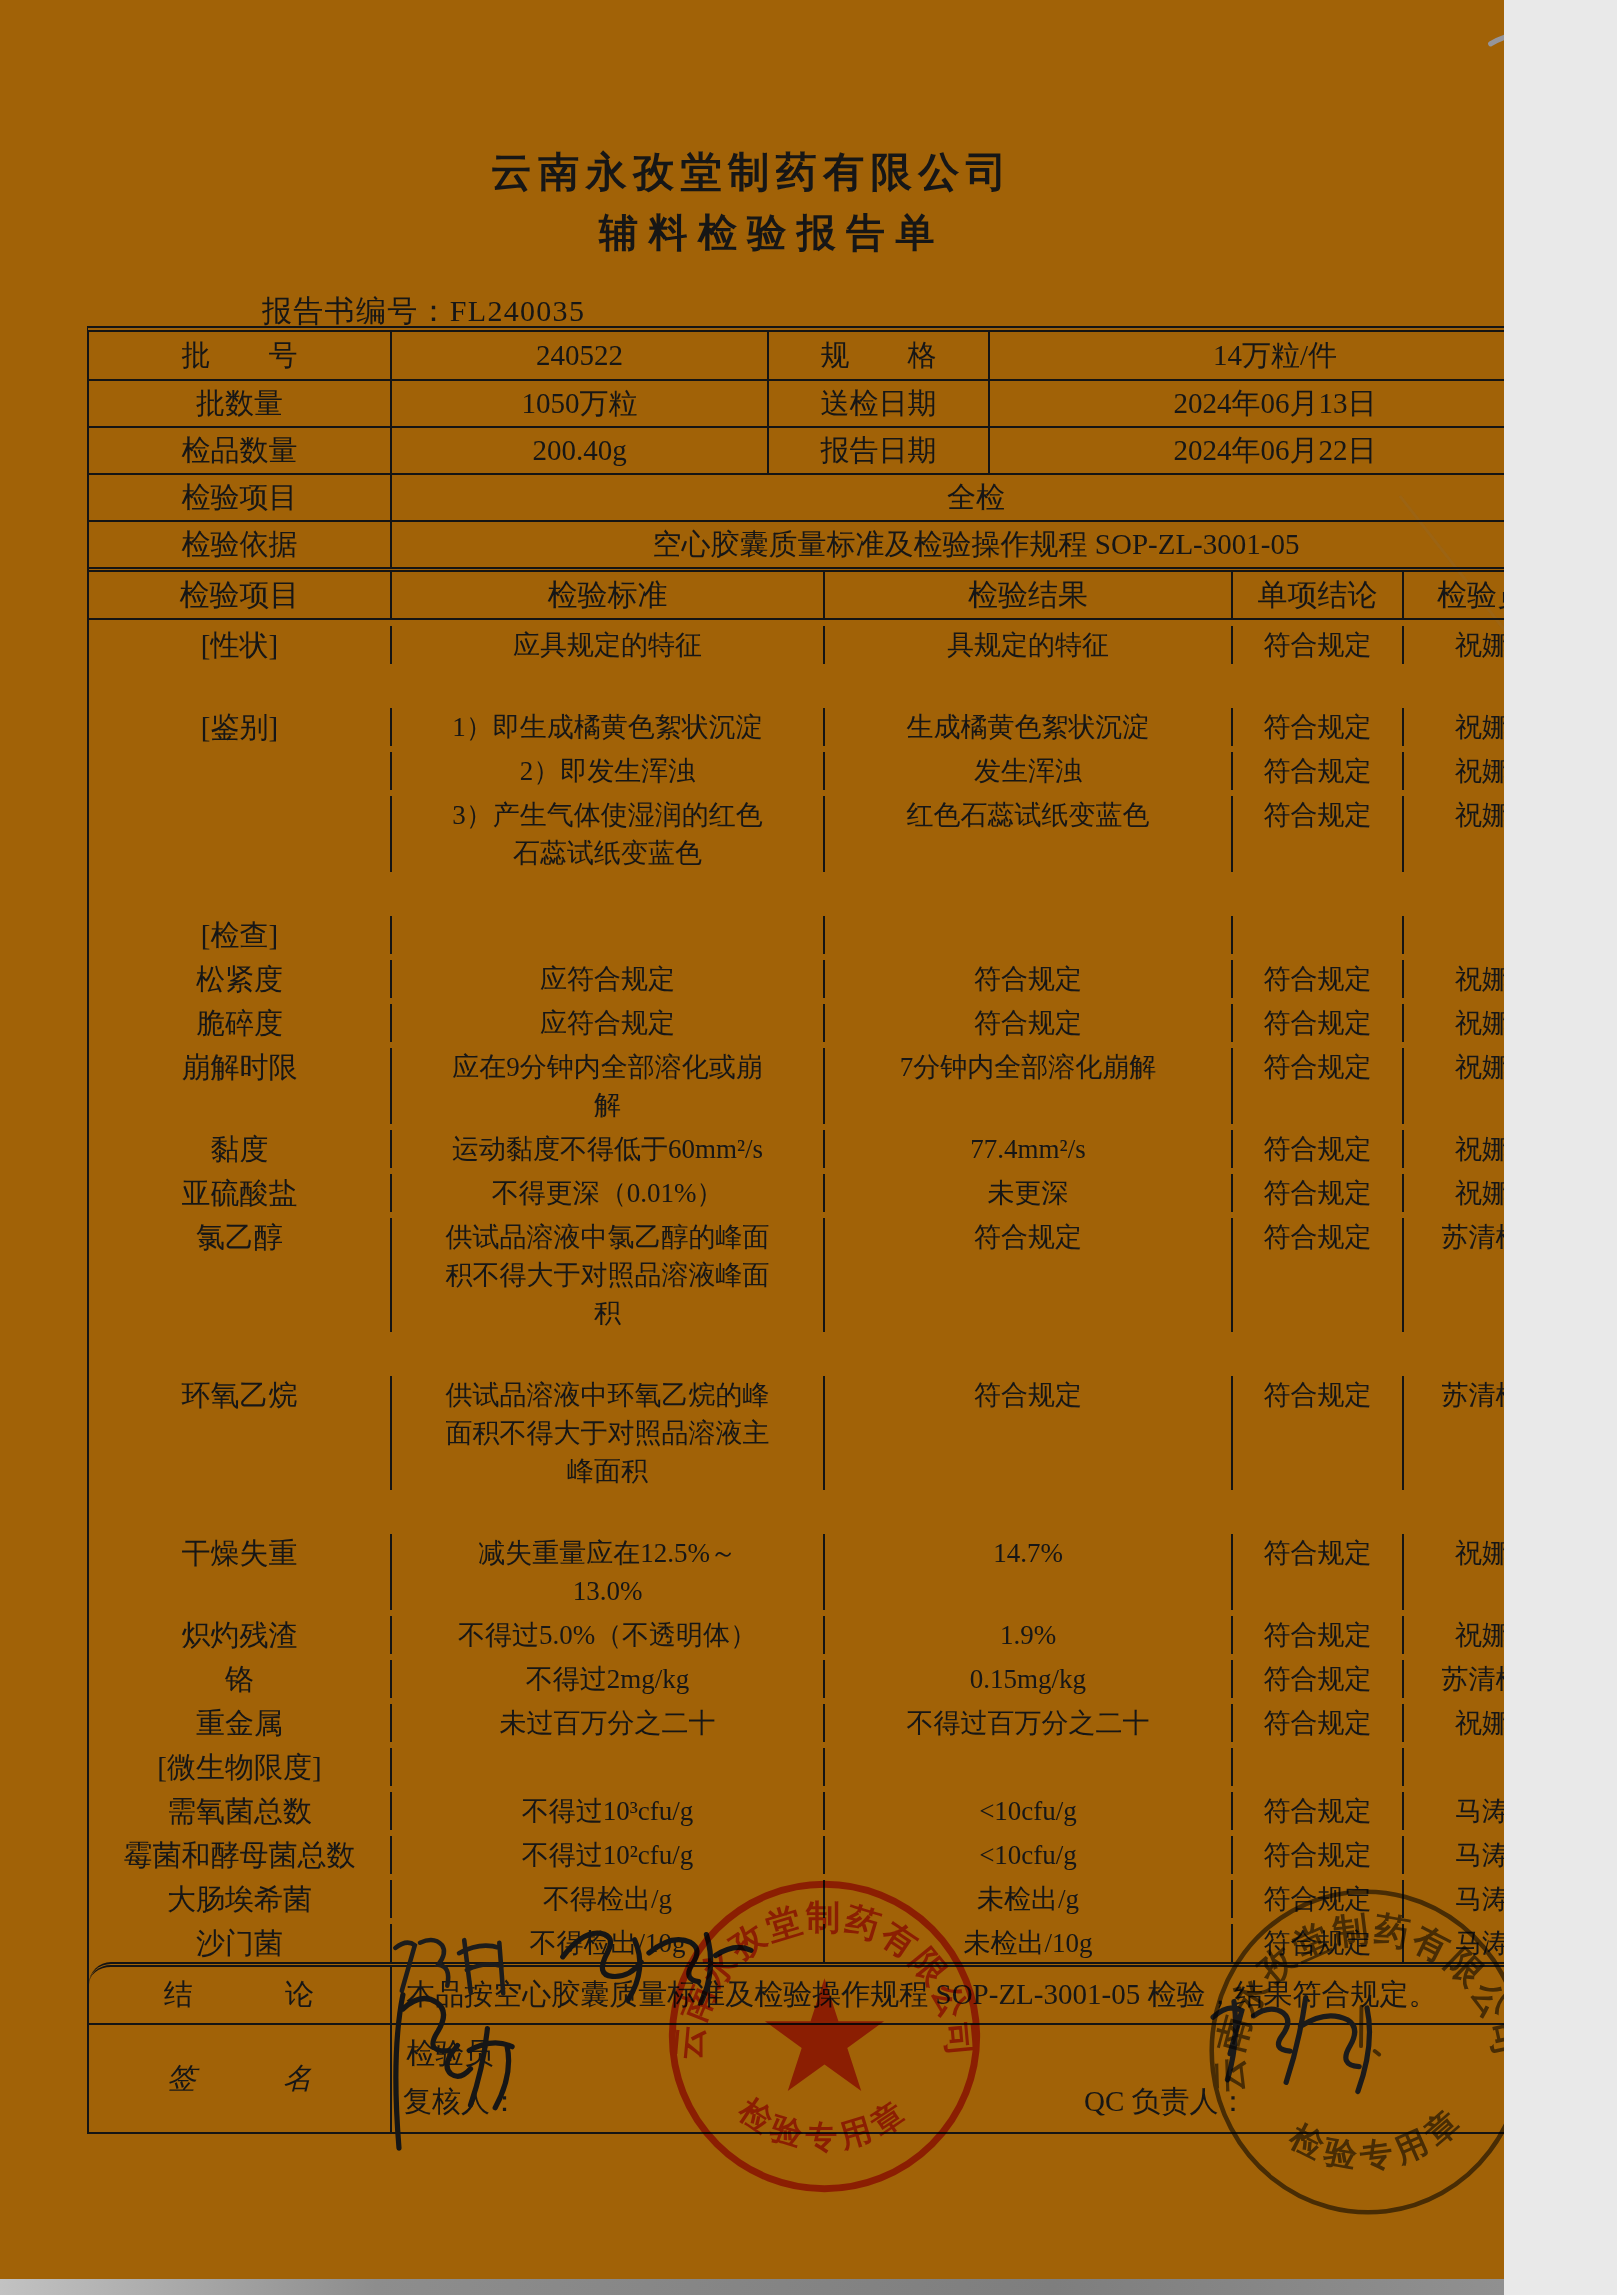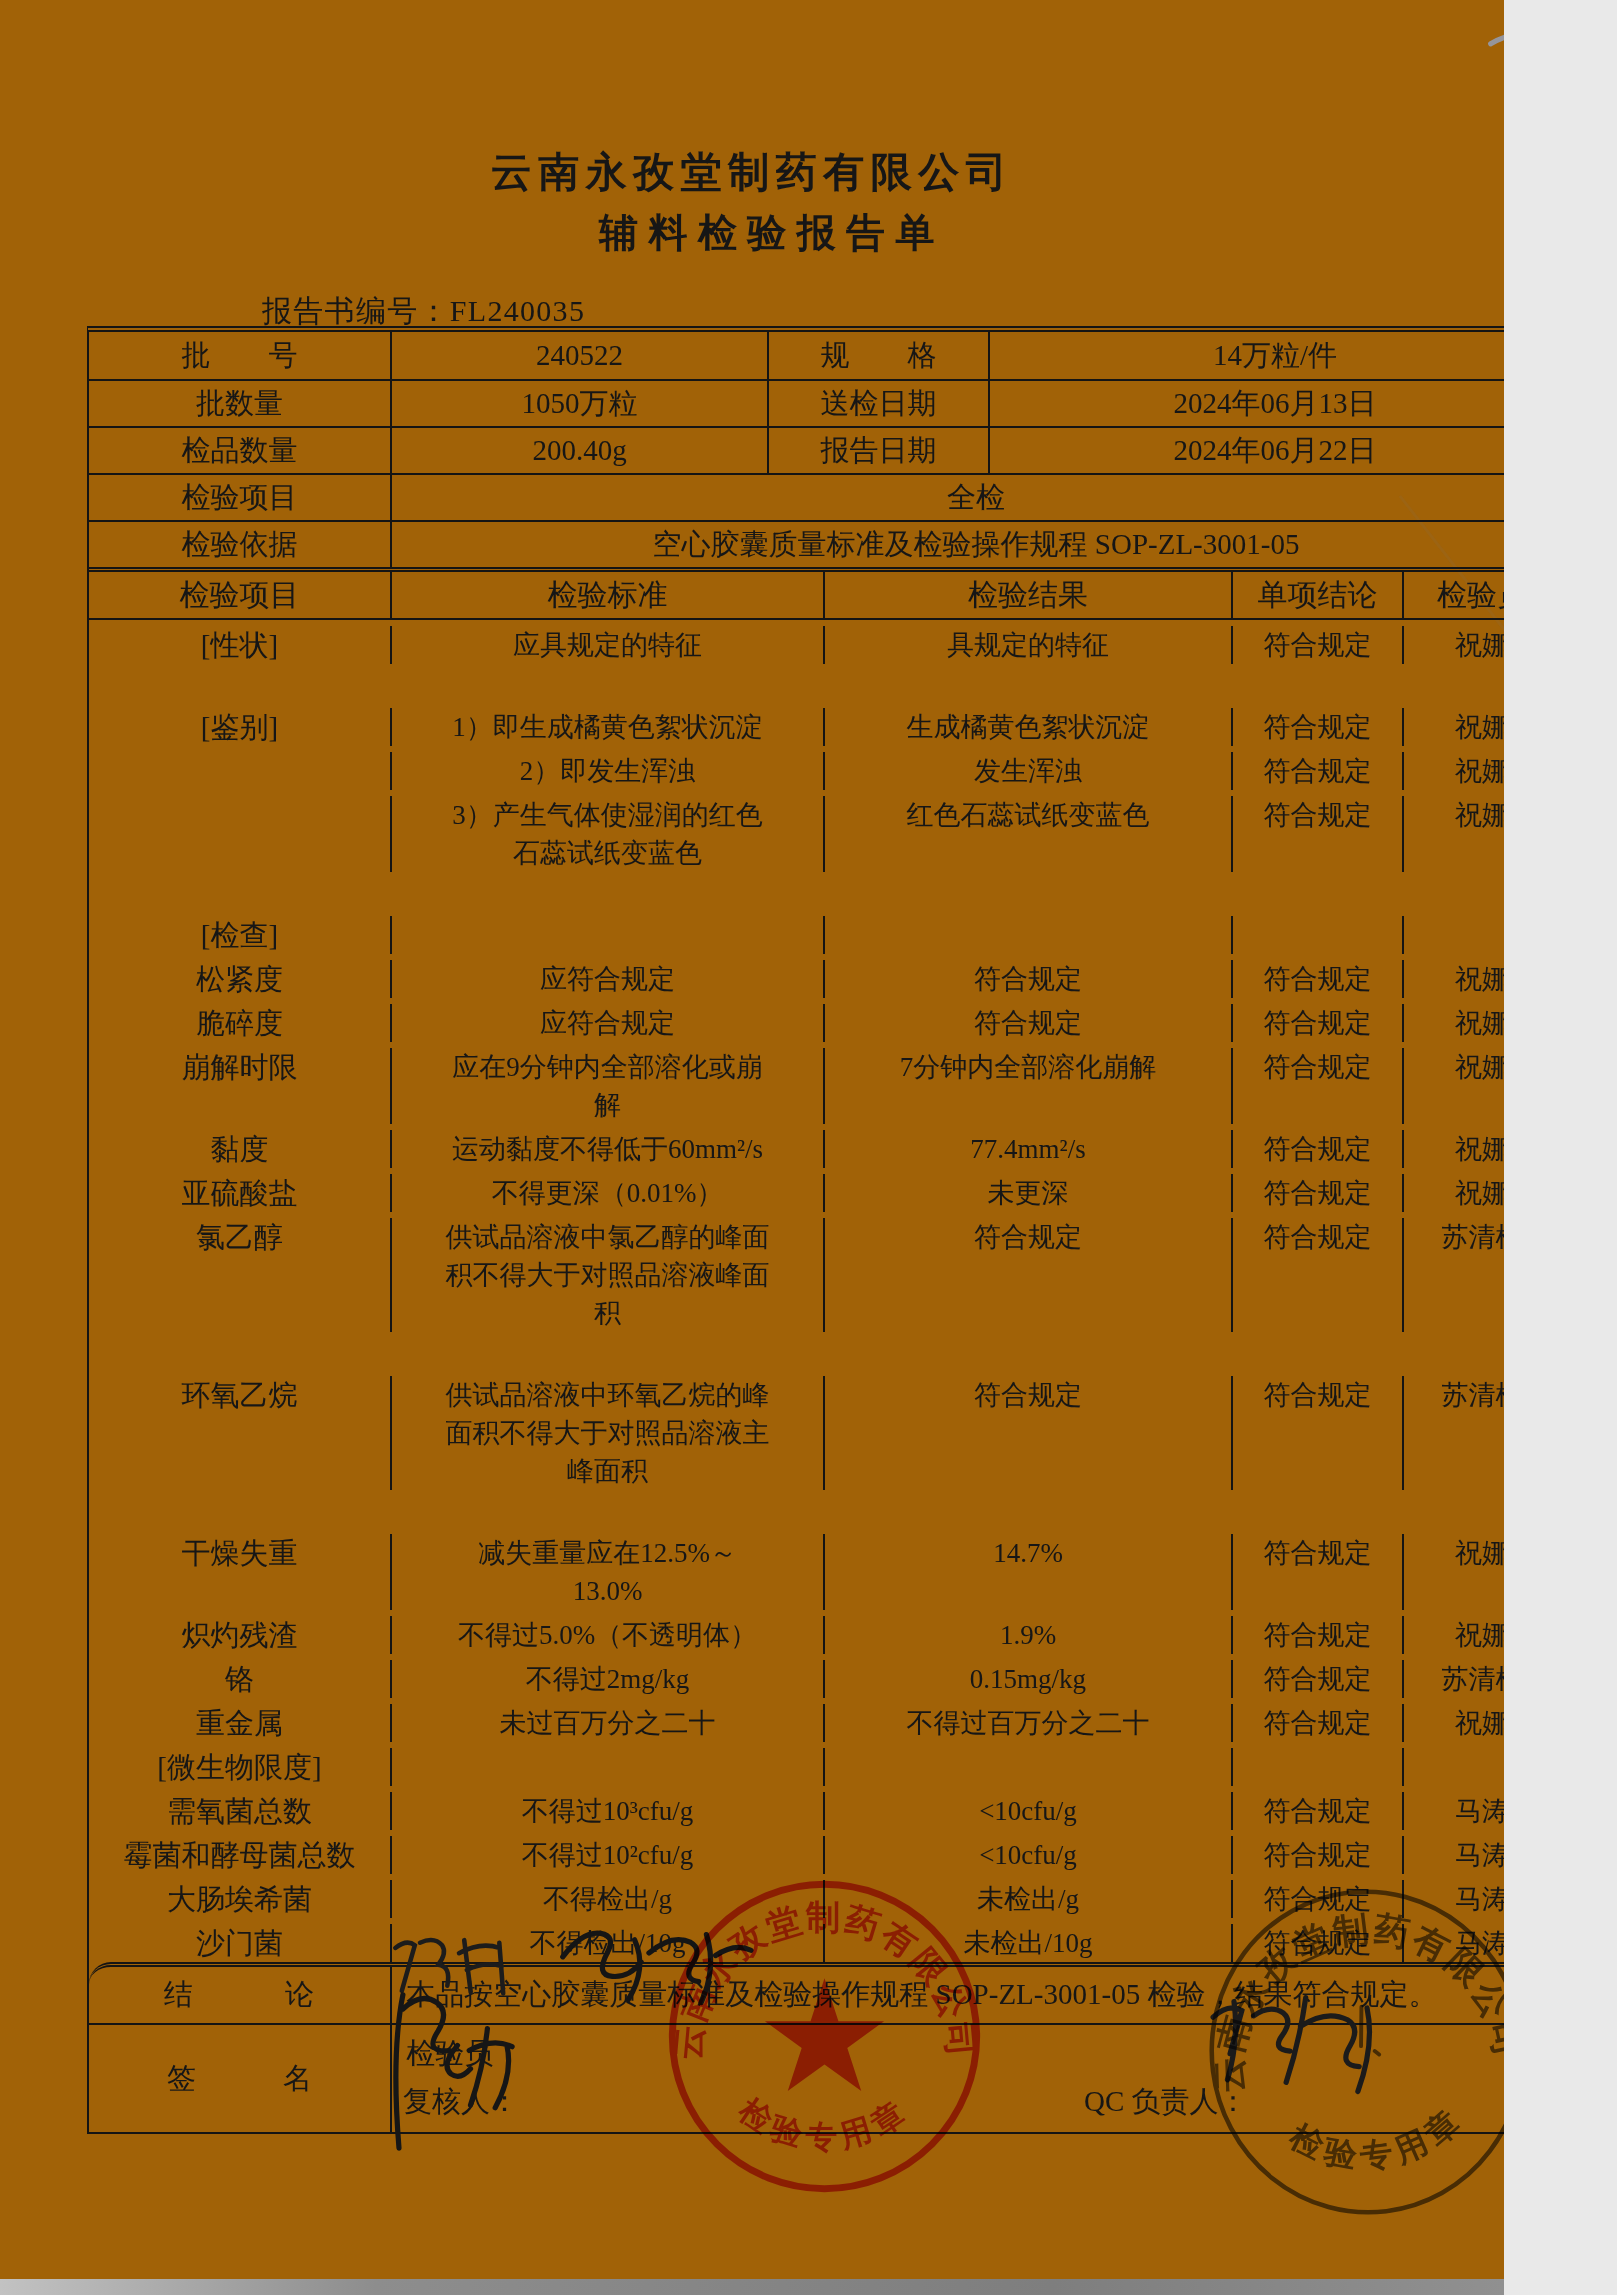--- a/index.html
+++ b/index.html
@@ -271,21 +271,21 @@
           <div class="cell">马涛</div>
         </div>
       </div>
 
     <div class="row concl-row">
       <div class="cell clabel">结　　　论</div>
       <div class="cell ctext">本品按空心胶囊质量标准及检验操作规程 SOP-ZL-3001-05 检验，结果符合规定。</div>
     </div>
 
     <div class="row sign-row">
-      <div class="cell" style="border-left:none;">签　　　名</div>
+      <div class="cell" style="border-left:none;font-style:italic;">签　　　名</div>
       <div class="sign-content">
         <span class="sign-line lbl-inspector">检验员：</span>
         <span class="sign-line lbl-reviewer">复核人：</span>
         <span class="sign-line lbl-qc">QC 负责人：</span>
       </div>
     </div>
   </div>
 
   <svg class="ink" style="left:381px;top:1923px;" width="156" height="85" viewBox="0 0 240 130">
     <path d="M22,38 q18,-14 30,-4 l-20,70 M60,30 q22,-10 34,4 q8,12 -6,30 q20,2 14,32" fill="none" stroke="#1c1c1c" stroke-width="7" stroke-linecap="round"></path>

